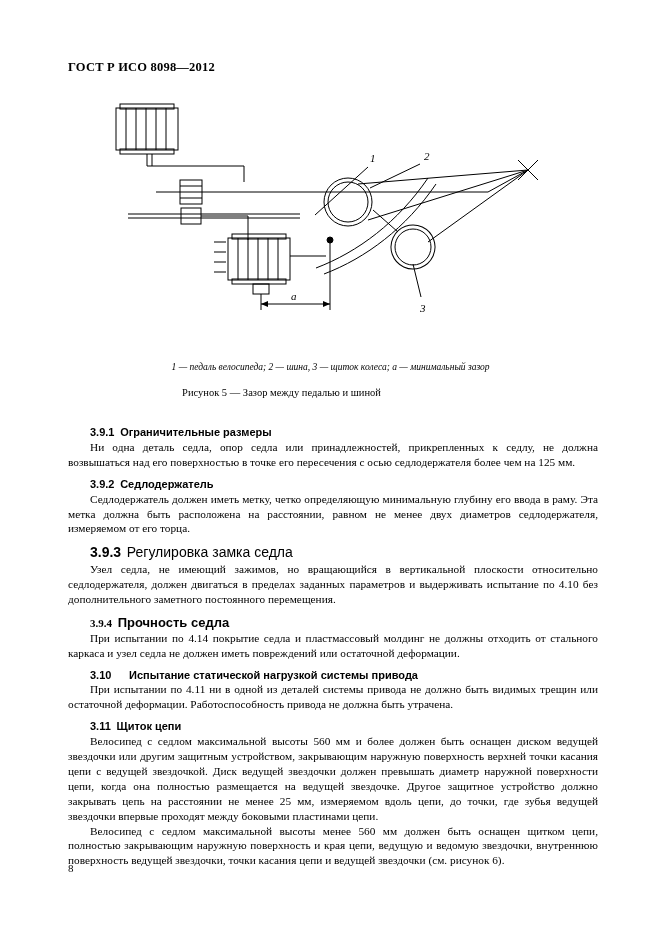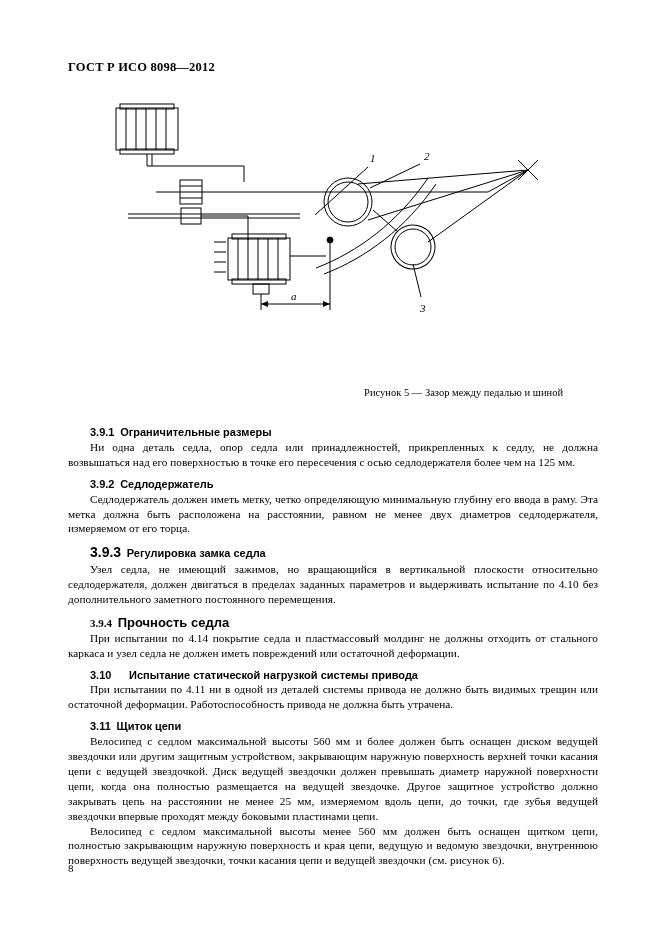--- a/index.html
+++ b/index.html
@@ -46,21 +46,21 @@
     text-align: center;
     font-size: 9.5px;
     font-style: italic;
     font-family: "Liberation Serif", serif;
   }
   .figure-caption {
     position: absolute;
     top: 387px;
     left: 0;
     width: 563px;
-    text-align: right;
+    text-align: center;
     font-size: 10.5px;
     font-family: "Liberation Serif", serif;
   }
   .content {
     position: absolute;
     top: 425px;
     left: 68px;
     width: 530px;
   }
   h3.sec {
@@ -179,20 +179,21 @@
         <line x1="345" y1="172" x2="353" y2="205"></line>
         <line x1="305" y1="118" x2="330" y2="140"></line>
       </g>
       <text class="lbl" x="302" y="70">1</text>
       <text class="lbl" x="356" y="68">2</text>
       <text class="lbl" x="352" y="220">3</text>
       <text class="lbl" x="223" y="208">a</text>
     </svg>
   </div>
 
+  <div class="figure-caption-legend">1 — педаль велосипеда; 2 — шина, 3 — щиток колеса; a — минимальный зазор</div>
 
   <div class="figure-caption">Рисунок 5 — Зазор между педалью и шиной</div>
 
   <div class="content">
 
 
     <div class="blk">
       <p class="body tight">
         <span style="font-family:'Liberation Sans', sans-serif; font-weight:bold; font-size:11px;">3.9.1</span>&nbsp;&nbsp;<span style="font-family:'Liberation Sans', sans-serif; font-weight:bold; font-size:11px;">Ограничительные размеры</span>
       </p>
@@ -201,21 +202,21 @@
 
     <div class="blk">
       <p class="body tight">
         <span style="font-family:'Liberation Sans', sans-serif; font-weight:bold; font-size:11px;">3.9.2</span>&nbsp;&nbsp;<span style="font-family:'Liberation Sans', sans-serif; font-weight:bold; font-size:11px;">Седлодержатель</span>
       </p>
       <p class="body">Седлодержатель должен иметь метку, четко определяющую минимальную глубину его ввода в раму. Эта метка должна быть расположена на расстоянии, равном не менее двух диаметров седлодержателя, измеряемом от его торца.</p>
     </div>
 
     <div class="blk">
       <p class="body tight">
-        <span style="font-family:'Liberation Sans', sans-serif; font-weight:bold; font-size:14px;">3.9.3</span>&nbsp;&nbsp;<span style="font-family:'Liberation Sans', sans-serif; font-weight:bold; font-size:11px;">Регулировка замка седла</span>
+        <span style="font-family:'Liberation Sans', sans-serif; font-weight:bold; font-size:14px;">3.9.3</span>&nbsp;&nbsp;<span style="font-family:'Liberation Sans', sans-serif; font-weight:normal; font-size:14px;">Регулировка замка седла</span>
       </p>
       <p class="body">Узел седла, не имеющий зажимов, но вращающийся в вертикальной плоскости относительно седлодержателя, должен двигаться в пределах заданных параметров и выдерживать испытание по 4.10 без дополнительного заметного постоянного перемещения.</p>
     </div>
 
     <div class="blk">
       <p class="body tight">
         <span style="font-family:Liberation Serif, serif; font-weight:bold; font-size:11px;">3.9.4</span>&nbsp;&nbsp;<span style="font-family:'Liberation Sans', sans-serif; font-weight:bold; font-size:13px;">Прочность седла</span>
       </p>
       <p class="body">При испытании по 4.14 покрытие седла и пластмассовый молдинг не должны отходить от стального каркаса и узел седла не должен иметь повреждений или остаточной деформации.</p>
     </div>

